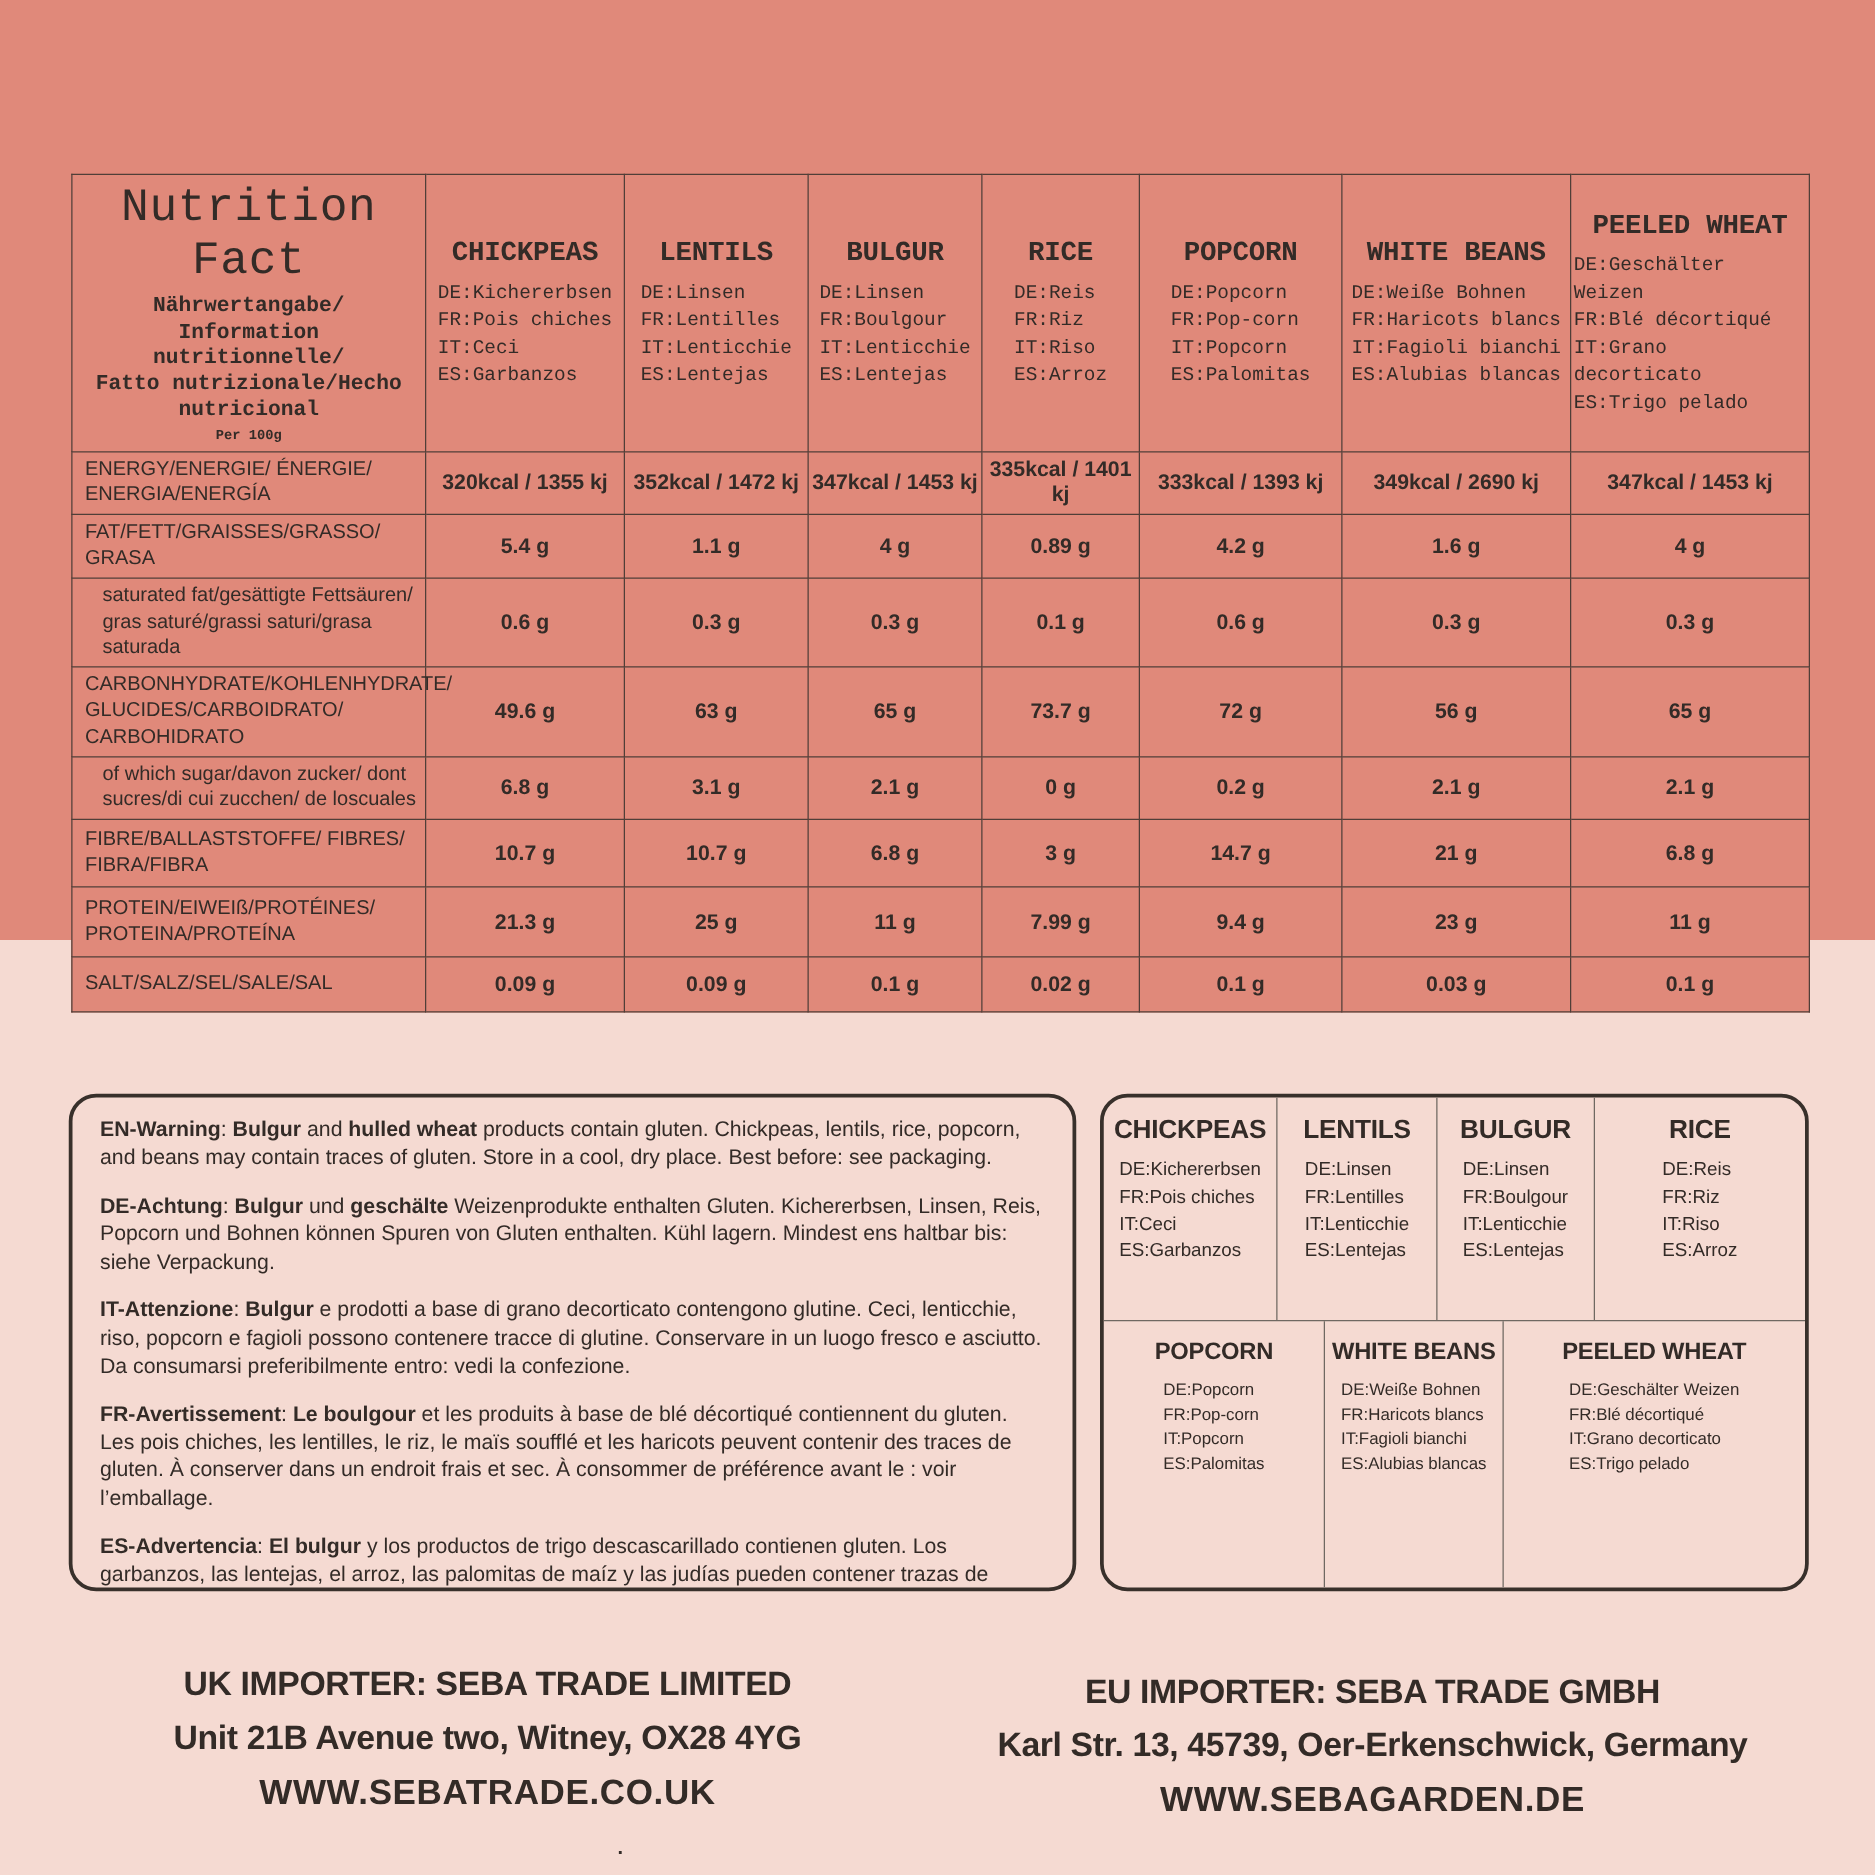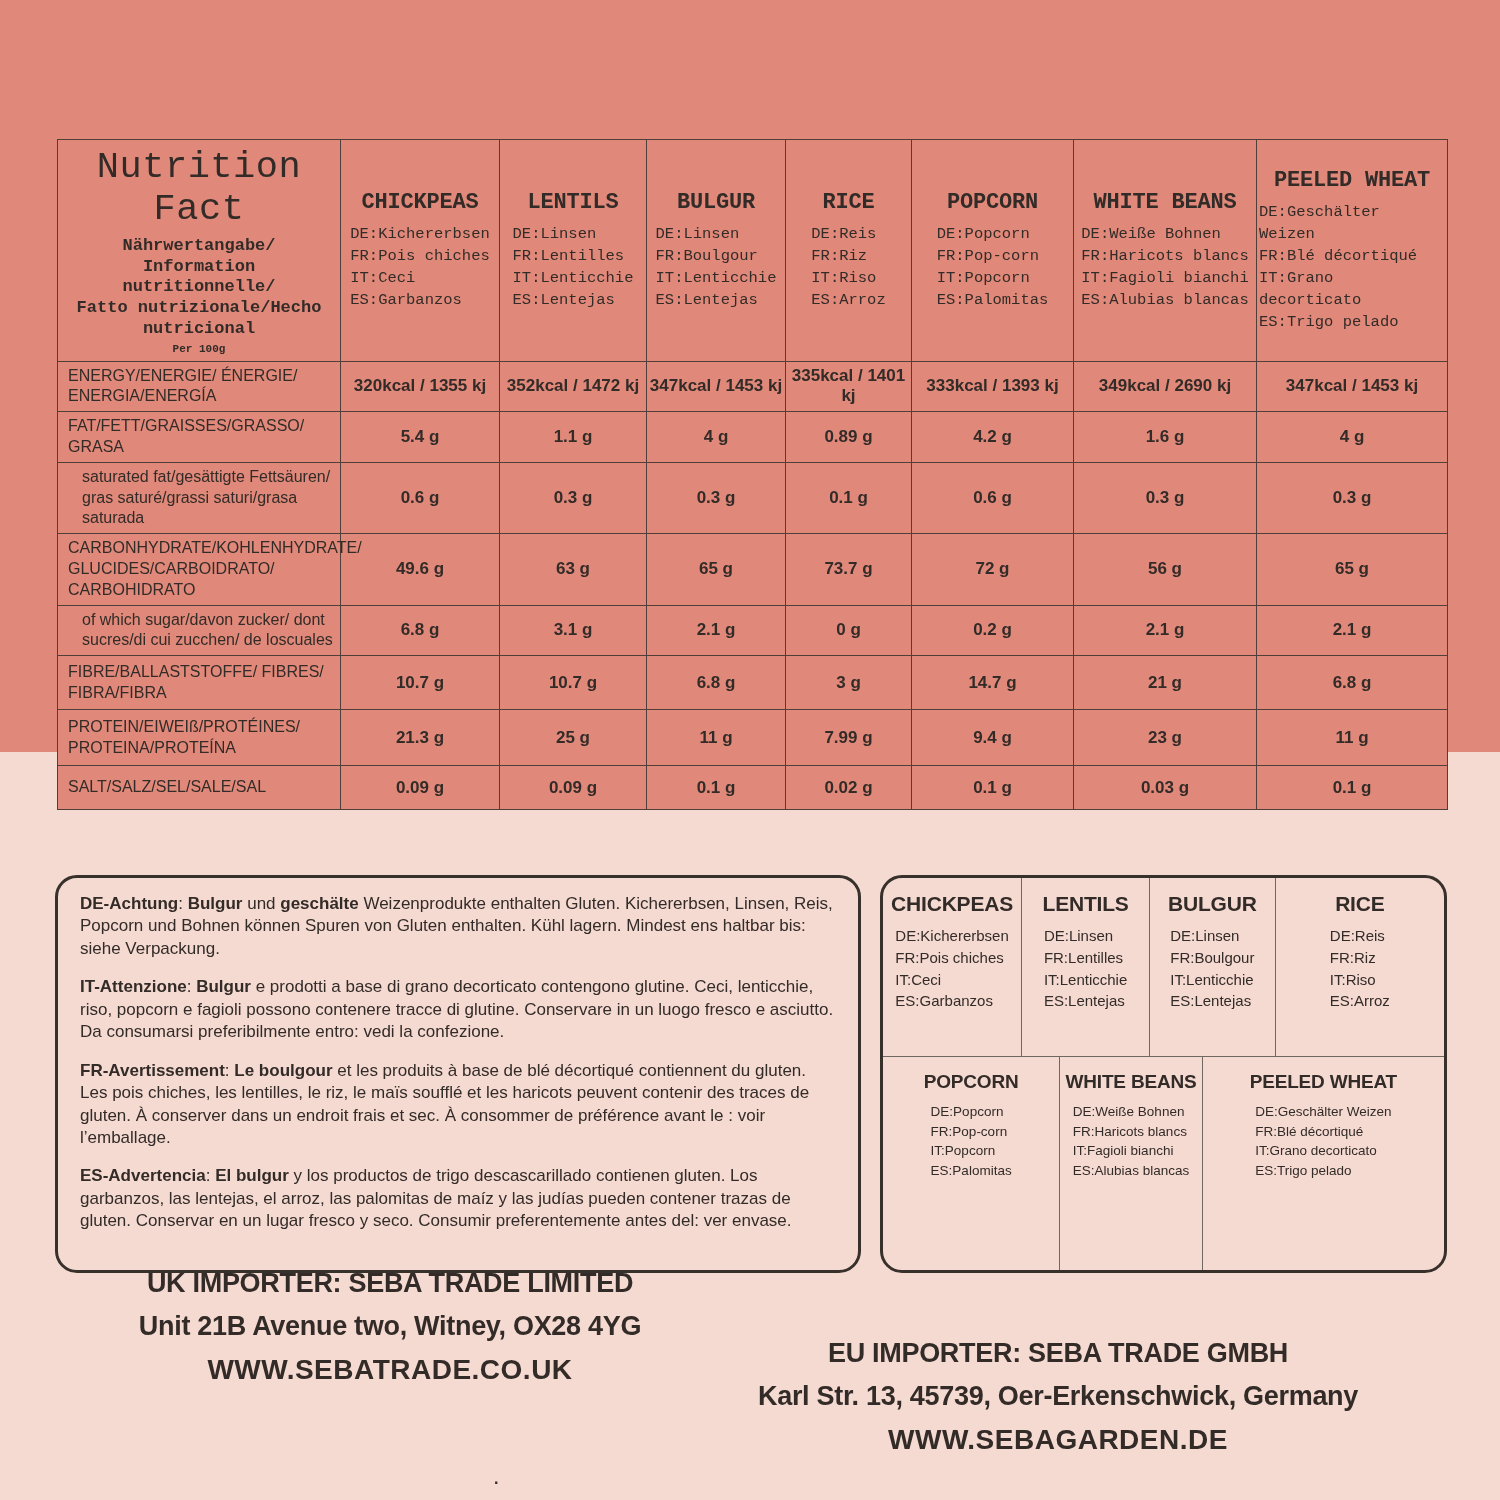--- a/index.html
+++ b/index.html
@@ -66,22 +66,22 @@
   .r1 .ing-cell:nth-child(3){width:22.4%;} .r1 .ing-cell:nth-child(4){width:30%;}
   .r2 .ing-cell:nth-child(1){width:31.6%;} .r2 .ing-cell:nth-child(2){width:25.4%;}
   .r2 .ing-cell:nth-child(3){width:43%;}
   .ing-name { font-size:21px; font-weight:bold; margin-bottom:9px; letter-spacing:-0.2px; }
   .r2 .ing-name { font-size:19px; }
   .ing-langs { display:inline-block; text-align:left; font-size:15px; line-height:1.45; }
   .r2 .ing-langs { font-size:13.5px; }
 
   
   .importer { position:absolute; text-align:center; font-weight:bold; }
-  .importer.uk { left:40px; top:1268px; width:700px; }
-  .importer.eu { left:708px; top:1338px; width:700px; }
+  .importer.uk { left:40px; top:1332px; width:700px; }
+  .importer.eu { left:748px; top:1338px; width:700px; }
   .imp-line1, .imp-line2 { font-size:27px; margin-bottom:12px; letter-spacing:-0.3px; }
   .imp-line3 { font-size:28px; margin-top:4px; letter-spacing:0.5px; }
   .tiny-dot { position:absolute; left:494px; top:1470px; font-size:16px; font-weight:bold; }
 </style>
 </head>
 <body>
 
 <div class="page">
 
   <div class="top-panel">
@@ -217,20 +217,21 @@
             <td class="val">0.02 g</td>
             <td class="val">0.1 g</td>
             <td class="val">0.03 g</td>
             <td class="val">0.1 g</td>
           </tr>
         </tbody>
     </table>
   </div>
 
   <div class="warning-box" id="warning-box">
+      <p><b>EN-Warning</b><span>: </span><b>Bulgur</b><span> and </span><b>hulled wheat</b><span> products contain gluten. Chickpeas, lentils, rice,  popcorn, and beans may contain traces of gluten. Store in a cool, dry place. Best before: see packaging.</span></p>
       <p><b>DE-Achtung</b><span>: </span><b>Bulgur</b><span> und </span><b>geschälte</b><span> Weizenprodukte enthalten Gluten. Kichererbsen, Linsen, Reis, Popcorn und Bohnen können Spuren von Gluten enthalten. Kühl lagern. Mindest ens haltbar bis: siehe Verpackung.</span></p>
       <p><b>IT-Attenzione</b><span>: </span><b>Bulgur</b><span> e prodotti a base di grano decorticato contengono glutine. Ceci, lenticchie, riso, popcorn e fagioli possono contenere tracce di glutine. Conservare in un luogo fresco e asciutto. Da consumarsi preferibilmente entro: vedi la confezione.</span></p>
       <p><b>FR-Avertissement</b><span>: </span><b>Le boulgour</b><span> et les produits à base de blé décortiqué contiennent du gluten. Les pois chiches, les lentilles, le riz, le maïs soufflé et les haricots peuvent  contenir des traces de gluten. À conserver dans un endroit frais et sec. À consommer de préférence avant le : voir l’emballage.</span></p>
       <p><b>ES-Advertencia</b><span>: </span><b>El bulgur</b><span> y los productos de trigo descascarillado contienen gluten. Los garbanzos, las lentejas, el arroz, las palomitas de maíz y las judías pueden contener trazas de gluten. Conservar en un lugar fresco y seco. Consumir preferentemente antes del: ver envase.</span></p>
     </div>
 
   <div class="ingredients-box">
     <div class="ing-row r1" id="ing-row1">
         <div class="ing-cell"><div class="ing-name">CHICKPEAS</div><div class="ing-langs"><div>DE:Kichererbsen</div><div>FR:Pois chiches</div><div>IT:Ceci</div><div>ES:Garbanzos</div></div></div>
         <div class="ing-cell"><div class="ing-name">LENTILS</div><div class="ing-langs"><div>DE:Linsen</div><div>FR:Lentilles</div><div>IT:Lenticchie</div><div>ES:Lentejas</div></div></div>

